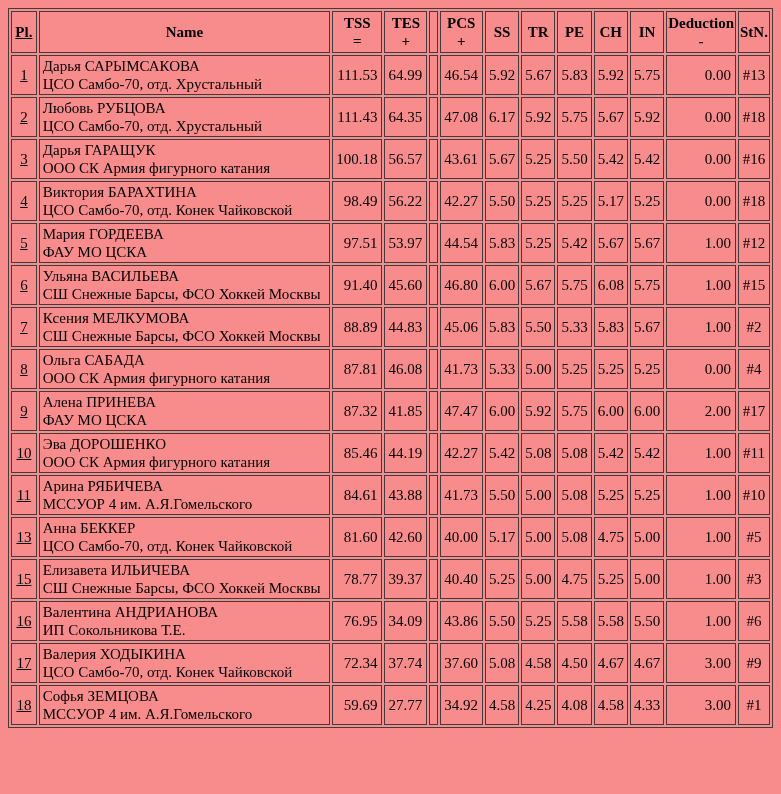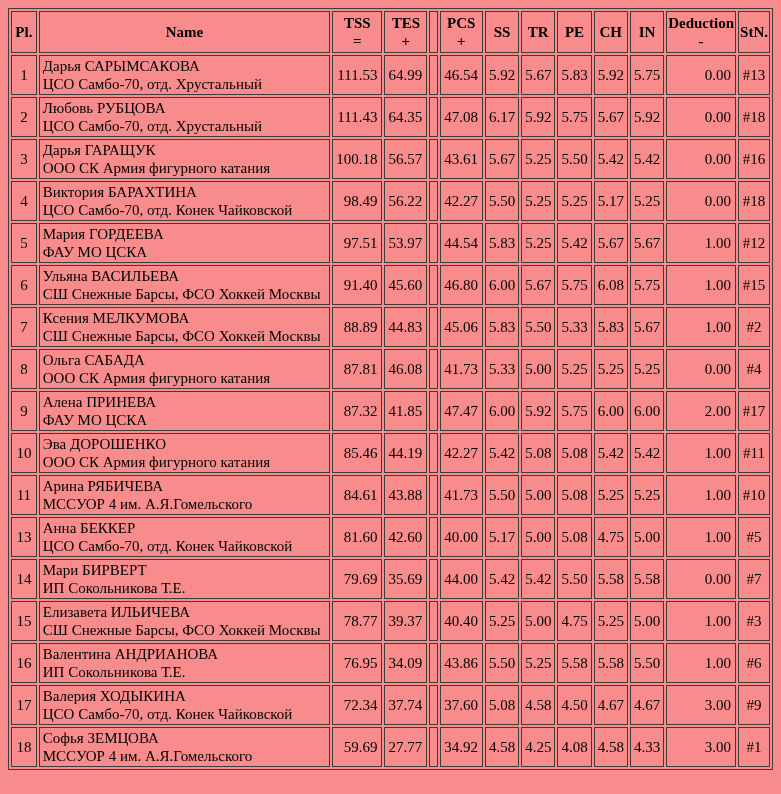--- a/index.html
+++ b/index.html
@@ -39,33 +39,33 @@
     height: 42px;
     line-height: 18px;
     padding: 1px 1px;
   }
   tr.data-row { height: 39px; }
   td.al-c { text-align: center; }
   td.al-r { text-align: right; padding-right: 4px; }
   td.name-cell { text-align: left; padding-left: 3px; }
   .name-line, .club-line { line-height: 18px; }
   
-  .w-pl   { width: 30px; }
+  .w-pl   { width: 30px; text-decoration: underline; }
   .w-name { width: 300px; margin-top: 48px; }
   .w-tss  { width: 46px; }
   .w-tes  { width: 43px; }
   .w-sp   { width: 9px;  }
   .w-pcs  { width: 44px; }
   .w-ss   { width: 34px; }
   .w-tr   { width: 34px; margin-top: 12px; }
   .w-pe   { width: 31px; }
   .w-ch   { width: 33px; }
   .w-in   { width: 31px; margin-top: 13px; }
   .w-ded  { width: 68px; }
-  .w-stn  { width: 32px; text-align: right; }
+  .w-stn  { width: 32px; }
 </style>
 </head>
 <body>
 
 <div class="page">
   <table class="results">
     <thead>
       <tr>
         <th class="w-pl"><span>Pl.</span></th>
         <th class="w-name"><span>Name</span></th>
@@ -305,38 +305,20 @@
     <td class="w-pcs al-r">40.00</td>
     <td class="w-ss al-c">5.17</td>
     <td class="w-tr al-c">5.00</td>
     <td class="w-pe al-c">5.08</td>
     <td class="w-ch al-c">4.75</td>
     <td class="w-in al-c">5.00</td>
     <td class="w-ded al-r">1.00</td>
     <td class="w-stn al-c">#5</td>
   </tr>
 
-  <tr class="data-row">
-    <td class="w-pl al-c">14</td>
-    <td class="w-name name-cell">
-      <div class="name-line">Мари БИРВЕРТ</div>
-      <div class="club-line">ИП Сокольникова Т.Е.</div>
-    </td>
-    <td class="w-tss al-r">79.69</td>
-    <td class="w-tes al-r">35.69</td>
-    <td class="w-sp"></td>
-    <td class="w-pcs al-r">44.00</td>
-    <td class="w-ss al-c">5.42</td>
-    <td class="w-tr al-c">5.42</td>
-    <td class="w-pe al-c">5.50</td>
-    <td class="w-ch al-c">5.58</td>
-    <td class="w-in al-c">5.58</td>
-    <td class="w-ded al-r">0.00</td>
-    <td class="w-stn al-c">#7</td>
-  </tr>
 
   <tr class="data-row">
     <td class="w-pl al-c">15</td>
     <td class="w-name name-cell">
       <div class="name-line">Елизавета ИЛЬИЧЕВА</div>
       <div class="club-line">СШ Снежные Барсы, ФСО Хоккей Москвы</div>
     </td>
     <td class="w-tss al-r">78.77</td>
     <td class="w-tes al-r">39.37</td>
     <td class="w-sp"></td>

